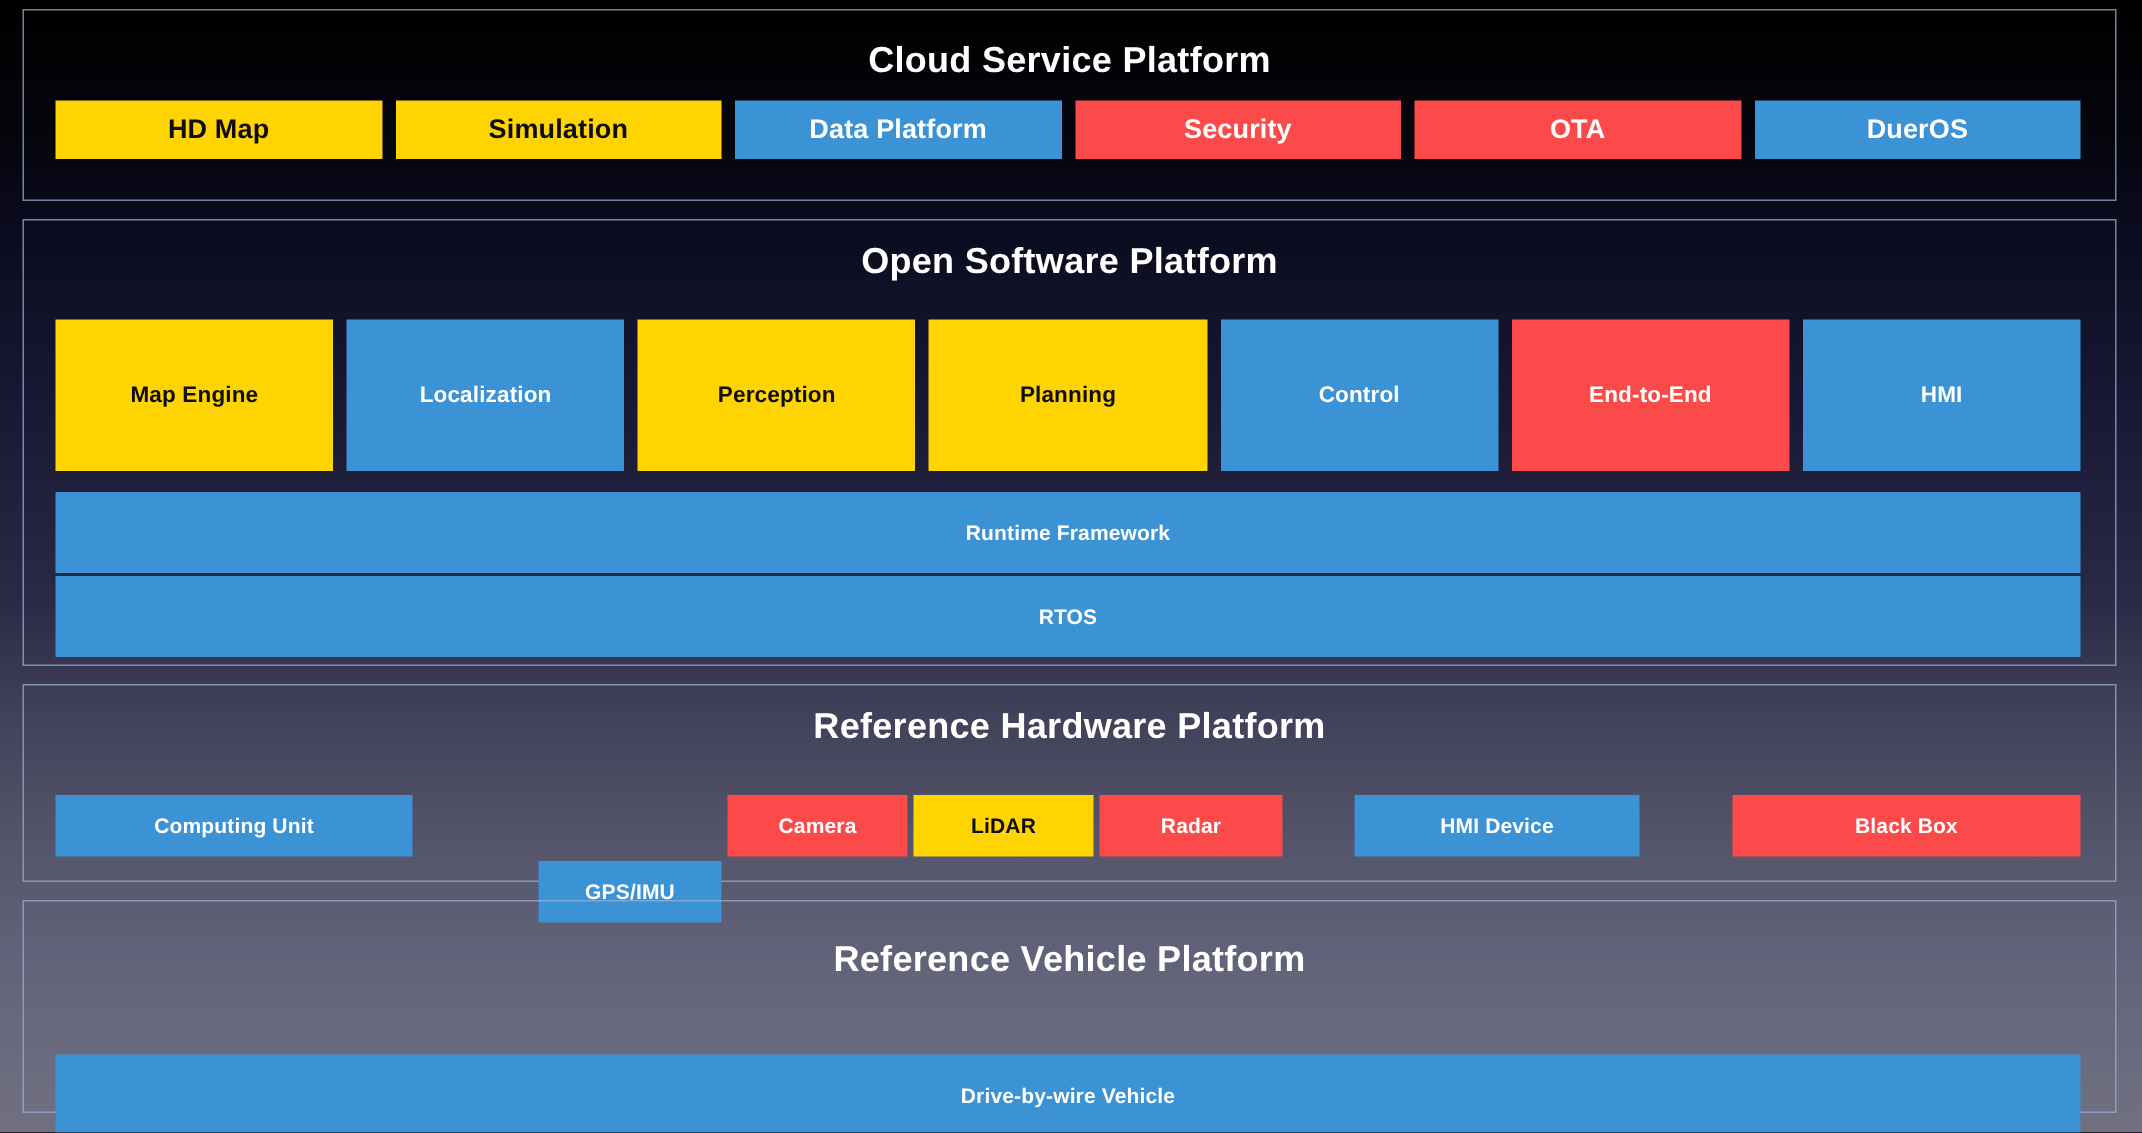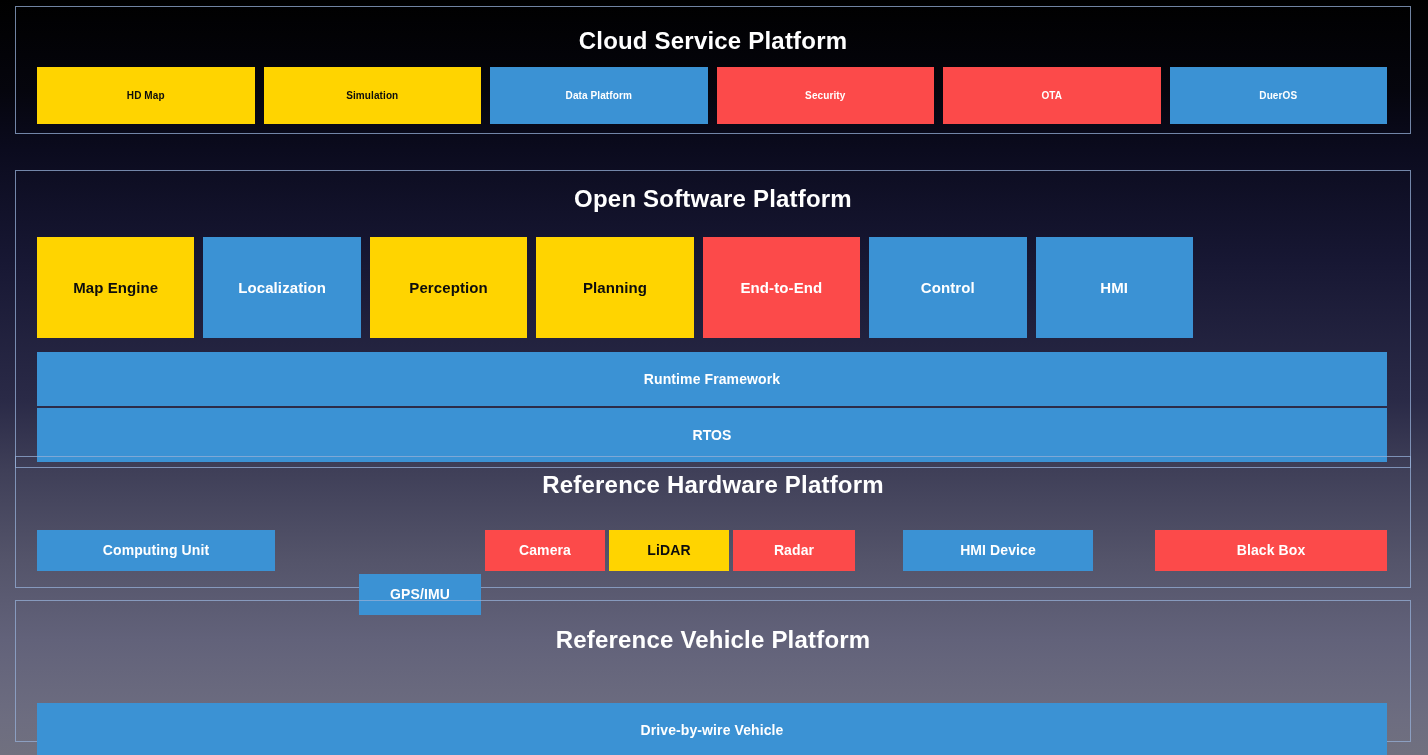--- a/index.html
+++ b/index.html
@@ -33,21 +33,21 @@
 
   
   .panel {
     position: absolute;
     left: 15px;
     width: 1396px;
     border: 1px solid rgba(150, 175, 215, 0.75);
     box-sizing: border-box;
   }
   #panel-cloud   { top: 6px;   height: 128px; }
-  #panel-soft    { top: 146px; height: 298px; margin-top: 24px; }
+  #panel-soft    { top: 146px; height: 298px; }
   #panel-hw      { top: 456px; height: 132px; }
   #panel-vehicle { top: 600px; height: 142px; }
 
   .panel-title {
     position: absolute;
     left: 0;
     right: 0;
     text-align: center;
     color: #ffffff;
     font-weight: bold;
@@ -83,30 +83,30 @@
     left: 21px;
     top: 60px;
     width: 1350px;
     height: 47px;
     display: flex;
     gap: 9px;
   }
   .cloud-row .box {
     position: relative;
     flex: 1 1 0;
-    height: 57px;
-    font-size: 10px;
+    height: 39px;
+    font-size: 18px;
   }
 
   
   .soft-row {
     position: absolute;
     left: 21px;
     top: 66px;
-    width: 1156px;
+    width: 1350px;
     height: 101px;
     display: flex;
     gap: 9px;
     border-radius: 26px;
   }
   .soft-row .box {
     position: relative;
     flex: 1 1 0;
     height: 101px;
     font-size: 15px;
@@ -163,22 +163,22 @@
     </div>
   </div>
 
   <div class="panel" id="panel-soft">
     <div class="panel-title">Open Software Platform</div>
     <div class="soft-row">
       <div class="box yellow">Map Engine</div>
       <div class="box blue">Localization</div>
       <div class="box yellow">Perception</div>
       <div class="box yellow">Planning</div>
+      <div class="box blue">Control</div>
       <div class="box red">End-to-End</div>
-      <div class="box blue">Control</div>
       <div class="box blue">HMI</div>
     </div>
     <div class="box blue bar" id="bar-runtime">Runtime Framework</div>
     <div class="box blue bar" id="bar-rtos">RTOS</div>
   </div>
 
   <div class="panel" id="panel-hw">
     <div class="panel-title">Reference Hardware Platform</div>
     <div class="hw-row">
       <div class="box blue" id="hw-computing">Computing Unit</div>

